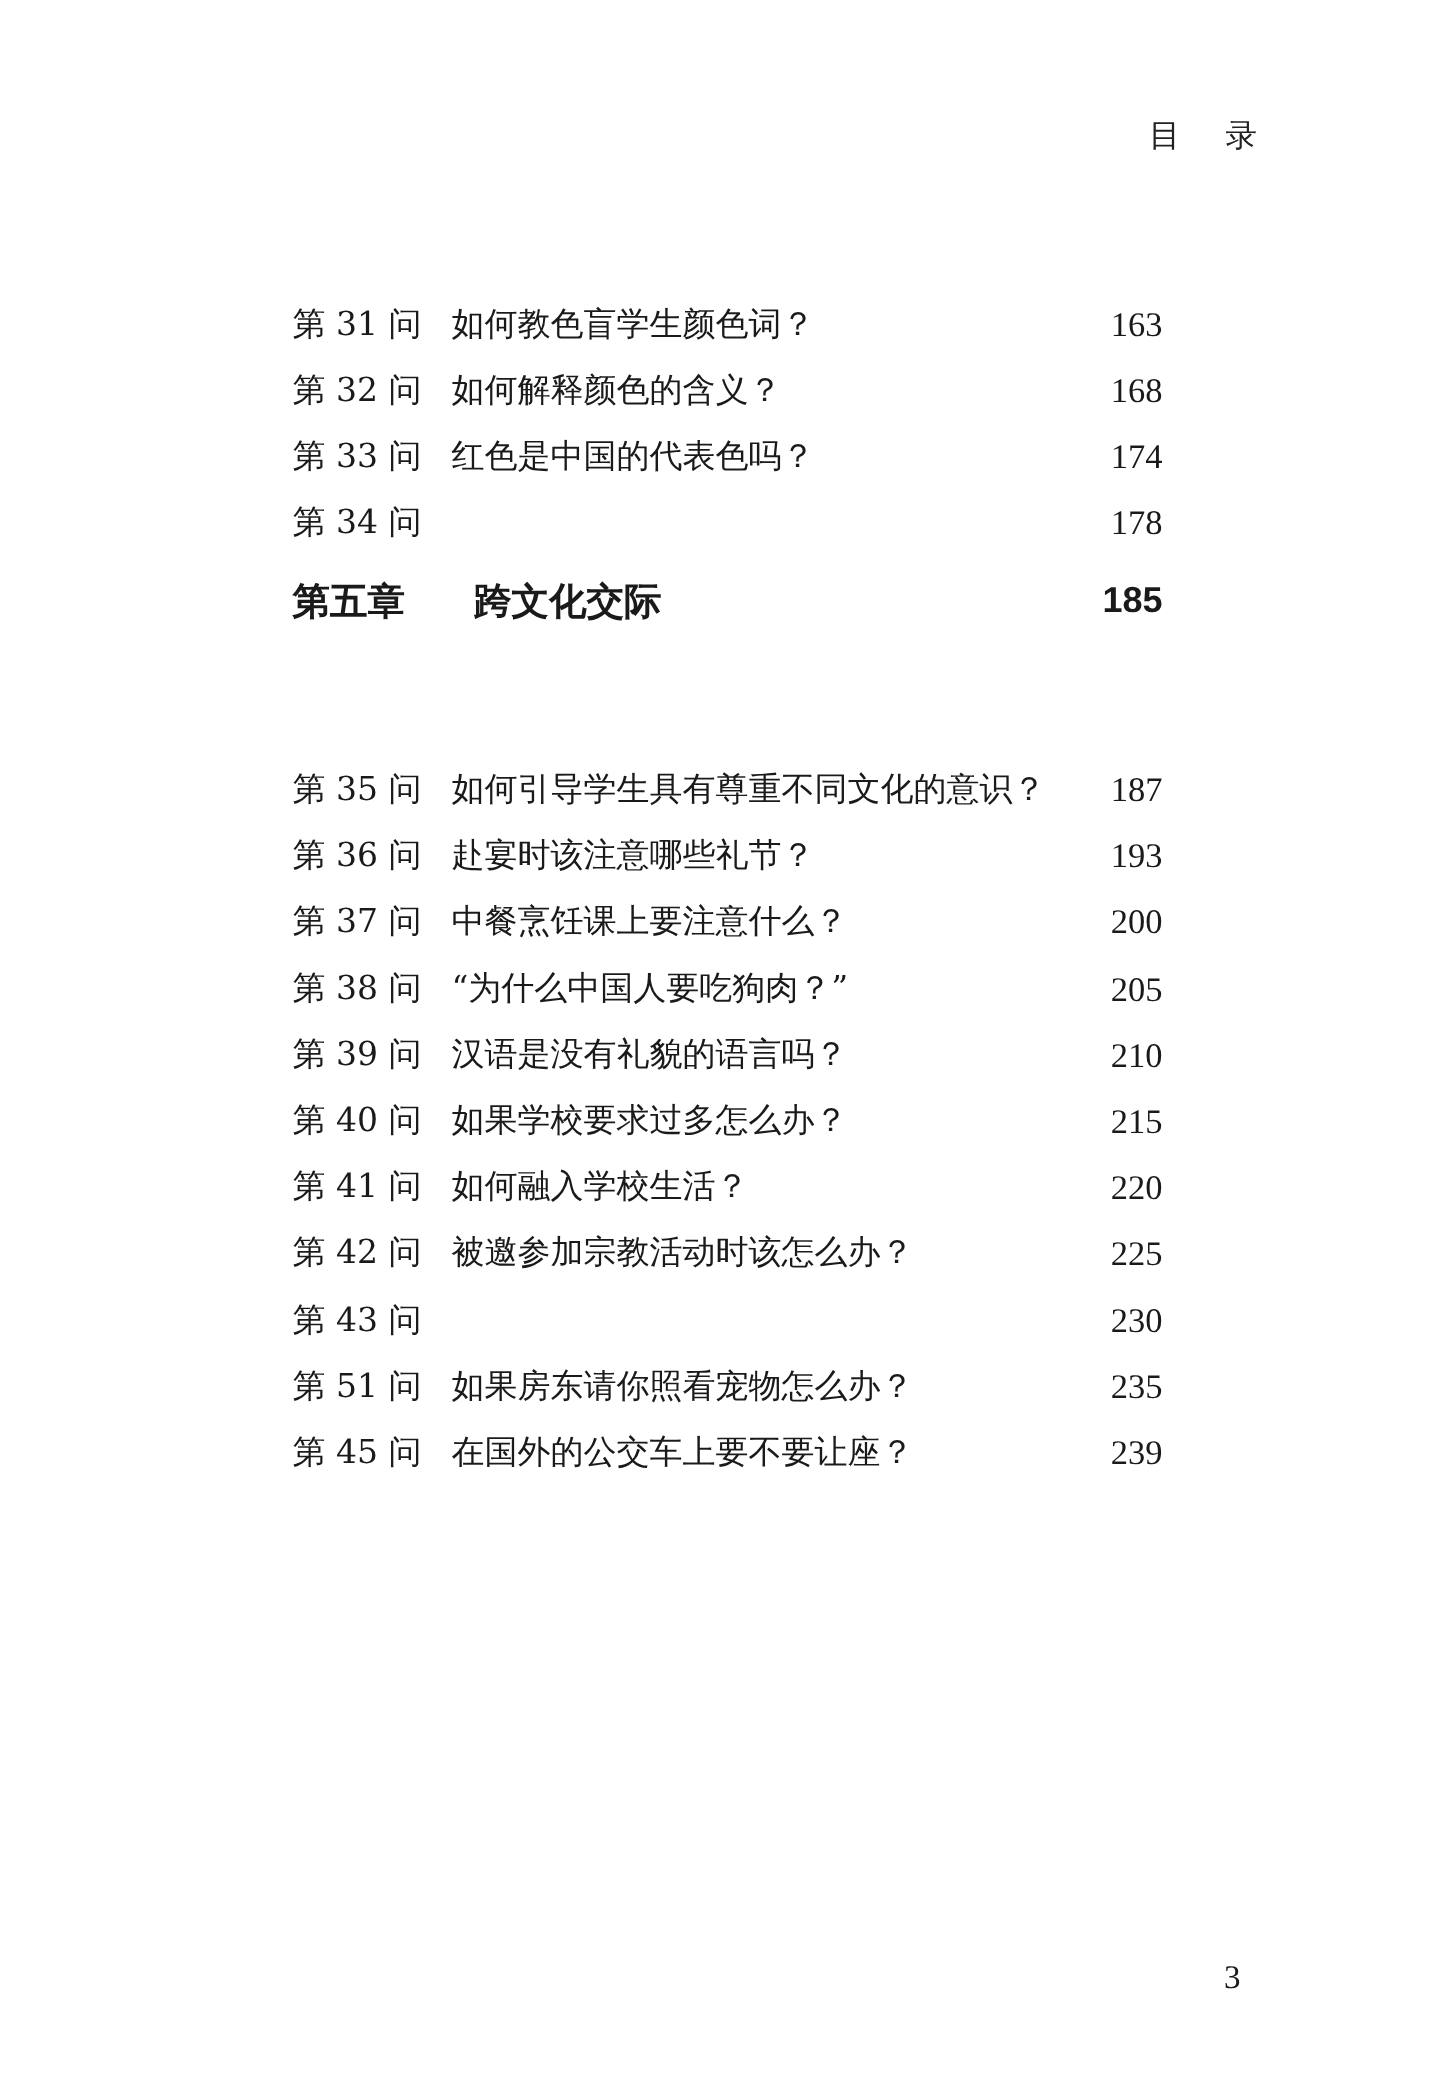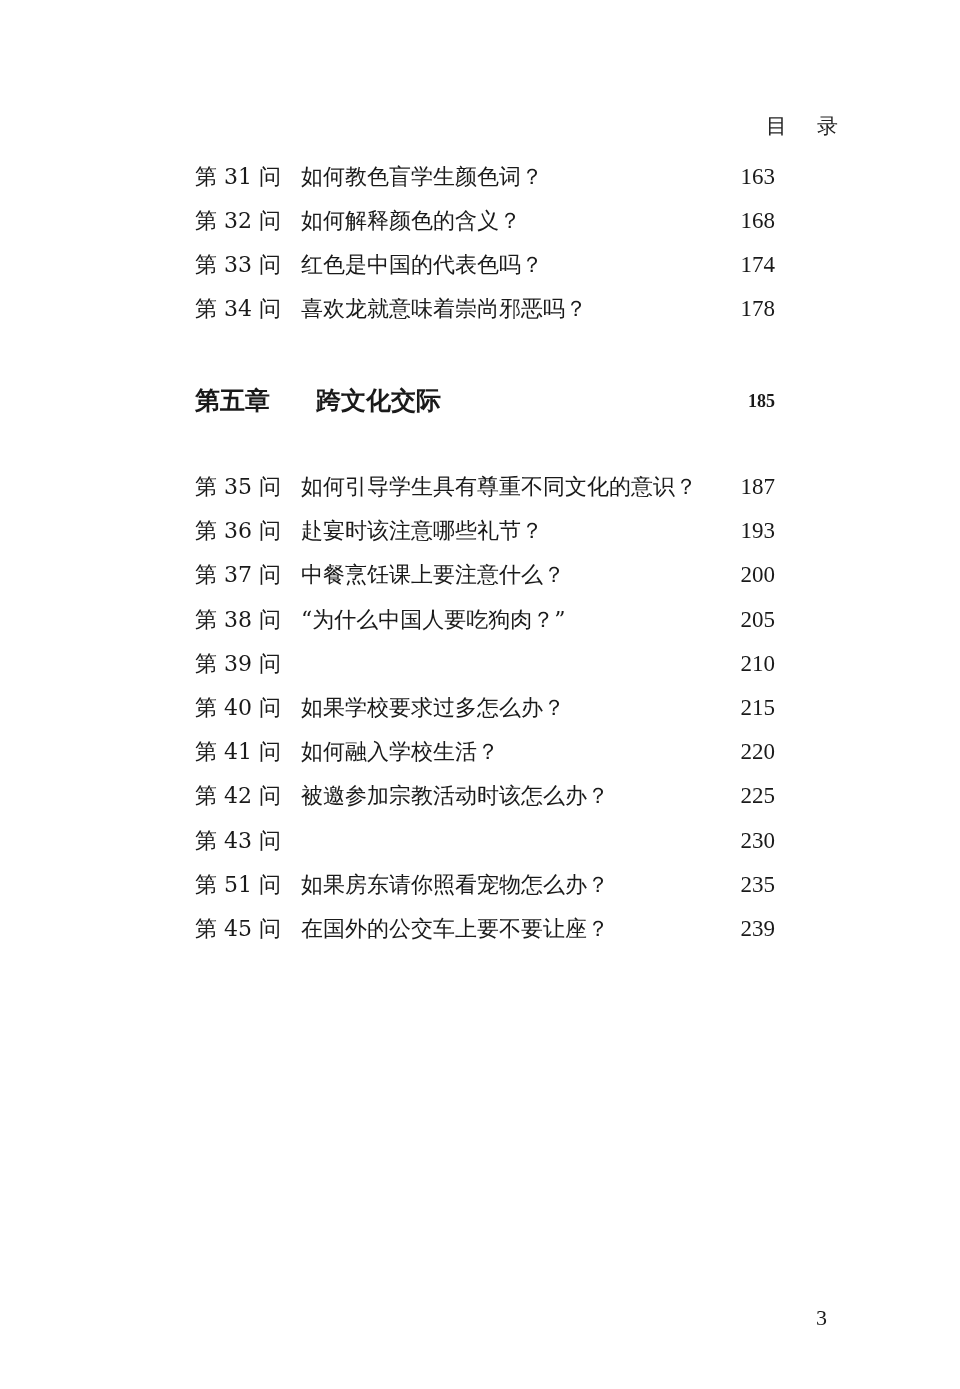--- a/index.html
+++ b/index.html
@@ -4,38 +4,38 @@
   <style>
     html, body { margin: 0; padding: 0; }
     body {
       width: 960px; height: 1389px; background: #ffffff; position: relative;
       overflow: hidden; color: #1a1a1a;
       font-family: "DejaVu Serif", "Liberation Serif", serif;
     }
     .running-head {
       position: absolute; top: 76px; left: 766px;
       font-family: "DejaVu Sans", "Liberation Sans", sans-serif;
-      font-size: 21px; letter-spacing: 30px; color: #222; margin-top: 36px;
+      font-size: 21px; letter-spacing: 30px; color: #222;
     }
     .toc { position: absolute; left: 195px; width: 580px; }
     .row {
       position: absolute; left: 0; width: 580px; height: 32px;
-      font-size: 22px; line-height: 32px;
+      font-size: 22px; line-height: 32px; margin-top: 40px;
     }
     .row .num { position: absolute; left: 0; white-space: nowrap; }
     .row .title { position: absolute; left: 106px; white-space: nowrap; }
     .row .page { position: absolute; right: 0; white-space: nowrap; font-family: Liberation Serif, serif; font-size: 23px; }
     .chapter {
       position: absolute; left: 0; width: 580px; height: 40px;
       font-family: "DejaVu Sans", "Liberation Sans", sans-serif;
       font-size: 25px; font-weight: bold; line-height: 40px;
     }
     .chapter .num { position: absolute; left: 0; }
     .chapter .title { position: absolute; left: 106px; margin-left: 15px; }
-    .chapter .page { position: absolute; right: 0; font-family: Liberation Serif, serif; font-size: 18px; }
+    .chapter .page { position: absolute; right: 0; font-family: Liberation Sans, sans-serif; font-size: 24px; }
     .folio {
       position: absolute; top: 1305px; left: 816px;
       font-family: "Liberation Serif", serif; font-size: 22px;
     }
   </style>
 </head>
 <body>
 
 <div class="running-head">目录</div>
 
@@ -50,21 +50,20 @@
     <span class="title">如何解释颜色的含义？</span>
     <span class="page">168</span>
   </div>
   <div class="row" style="top:249px">
     <span class="num">第 33 问</span>
     <span class="title">红色是中国的代表色吗？</span>
     <span class="page">174</span>
   </div>
   <div class="row" style="top:293px">
     <span class="num">第 34 问</span>
-    <span class="title">喜欢龙就意味着崇尚邪恶吗？</span>
     <span class="page">178</span>
   </div>
 
   <div class="chapter" style="top:381px">
     <span class="num">第五章</span>
     <span class="title">跨文化交际</span>
     <span class="page">185</span>
   </div>
 
   <div class="row" style="top:471px">
@@ -82,20 +81,21 @@
     <span class="title">中餐烹饪课上要注意什么？</span>
     <span class="page">200</span>
   </div>
   <div class="row" style="top:604px">
     <span class="num">第 38 问</span>
     <span class="title">“为什么中国人要吃狗肉？”</span>
     <span class="page">205</span>
   </div>
   <div class="row" style="top:648px">
     <span class="num">第 39 问</span>
+    <span class="title">汉语是没有礼貌的语言吗？</span>
     <span class="page">210</span>
   </div>
   <div class="row" style="top:692px">
     <span class="num">第 40 问</span>
     <span class="title">如果学校要求过多怎么办？</span>
     <span class="page">215</span>
   </div>
   <div class="row" style="top:736px">
     <span class="num">第 41 问</span>
     <span class="title">如何融入学校生活？</span>

